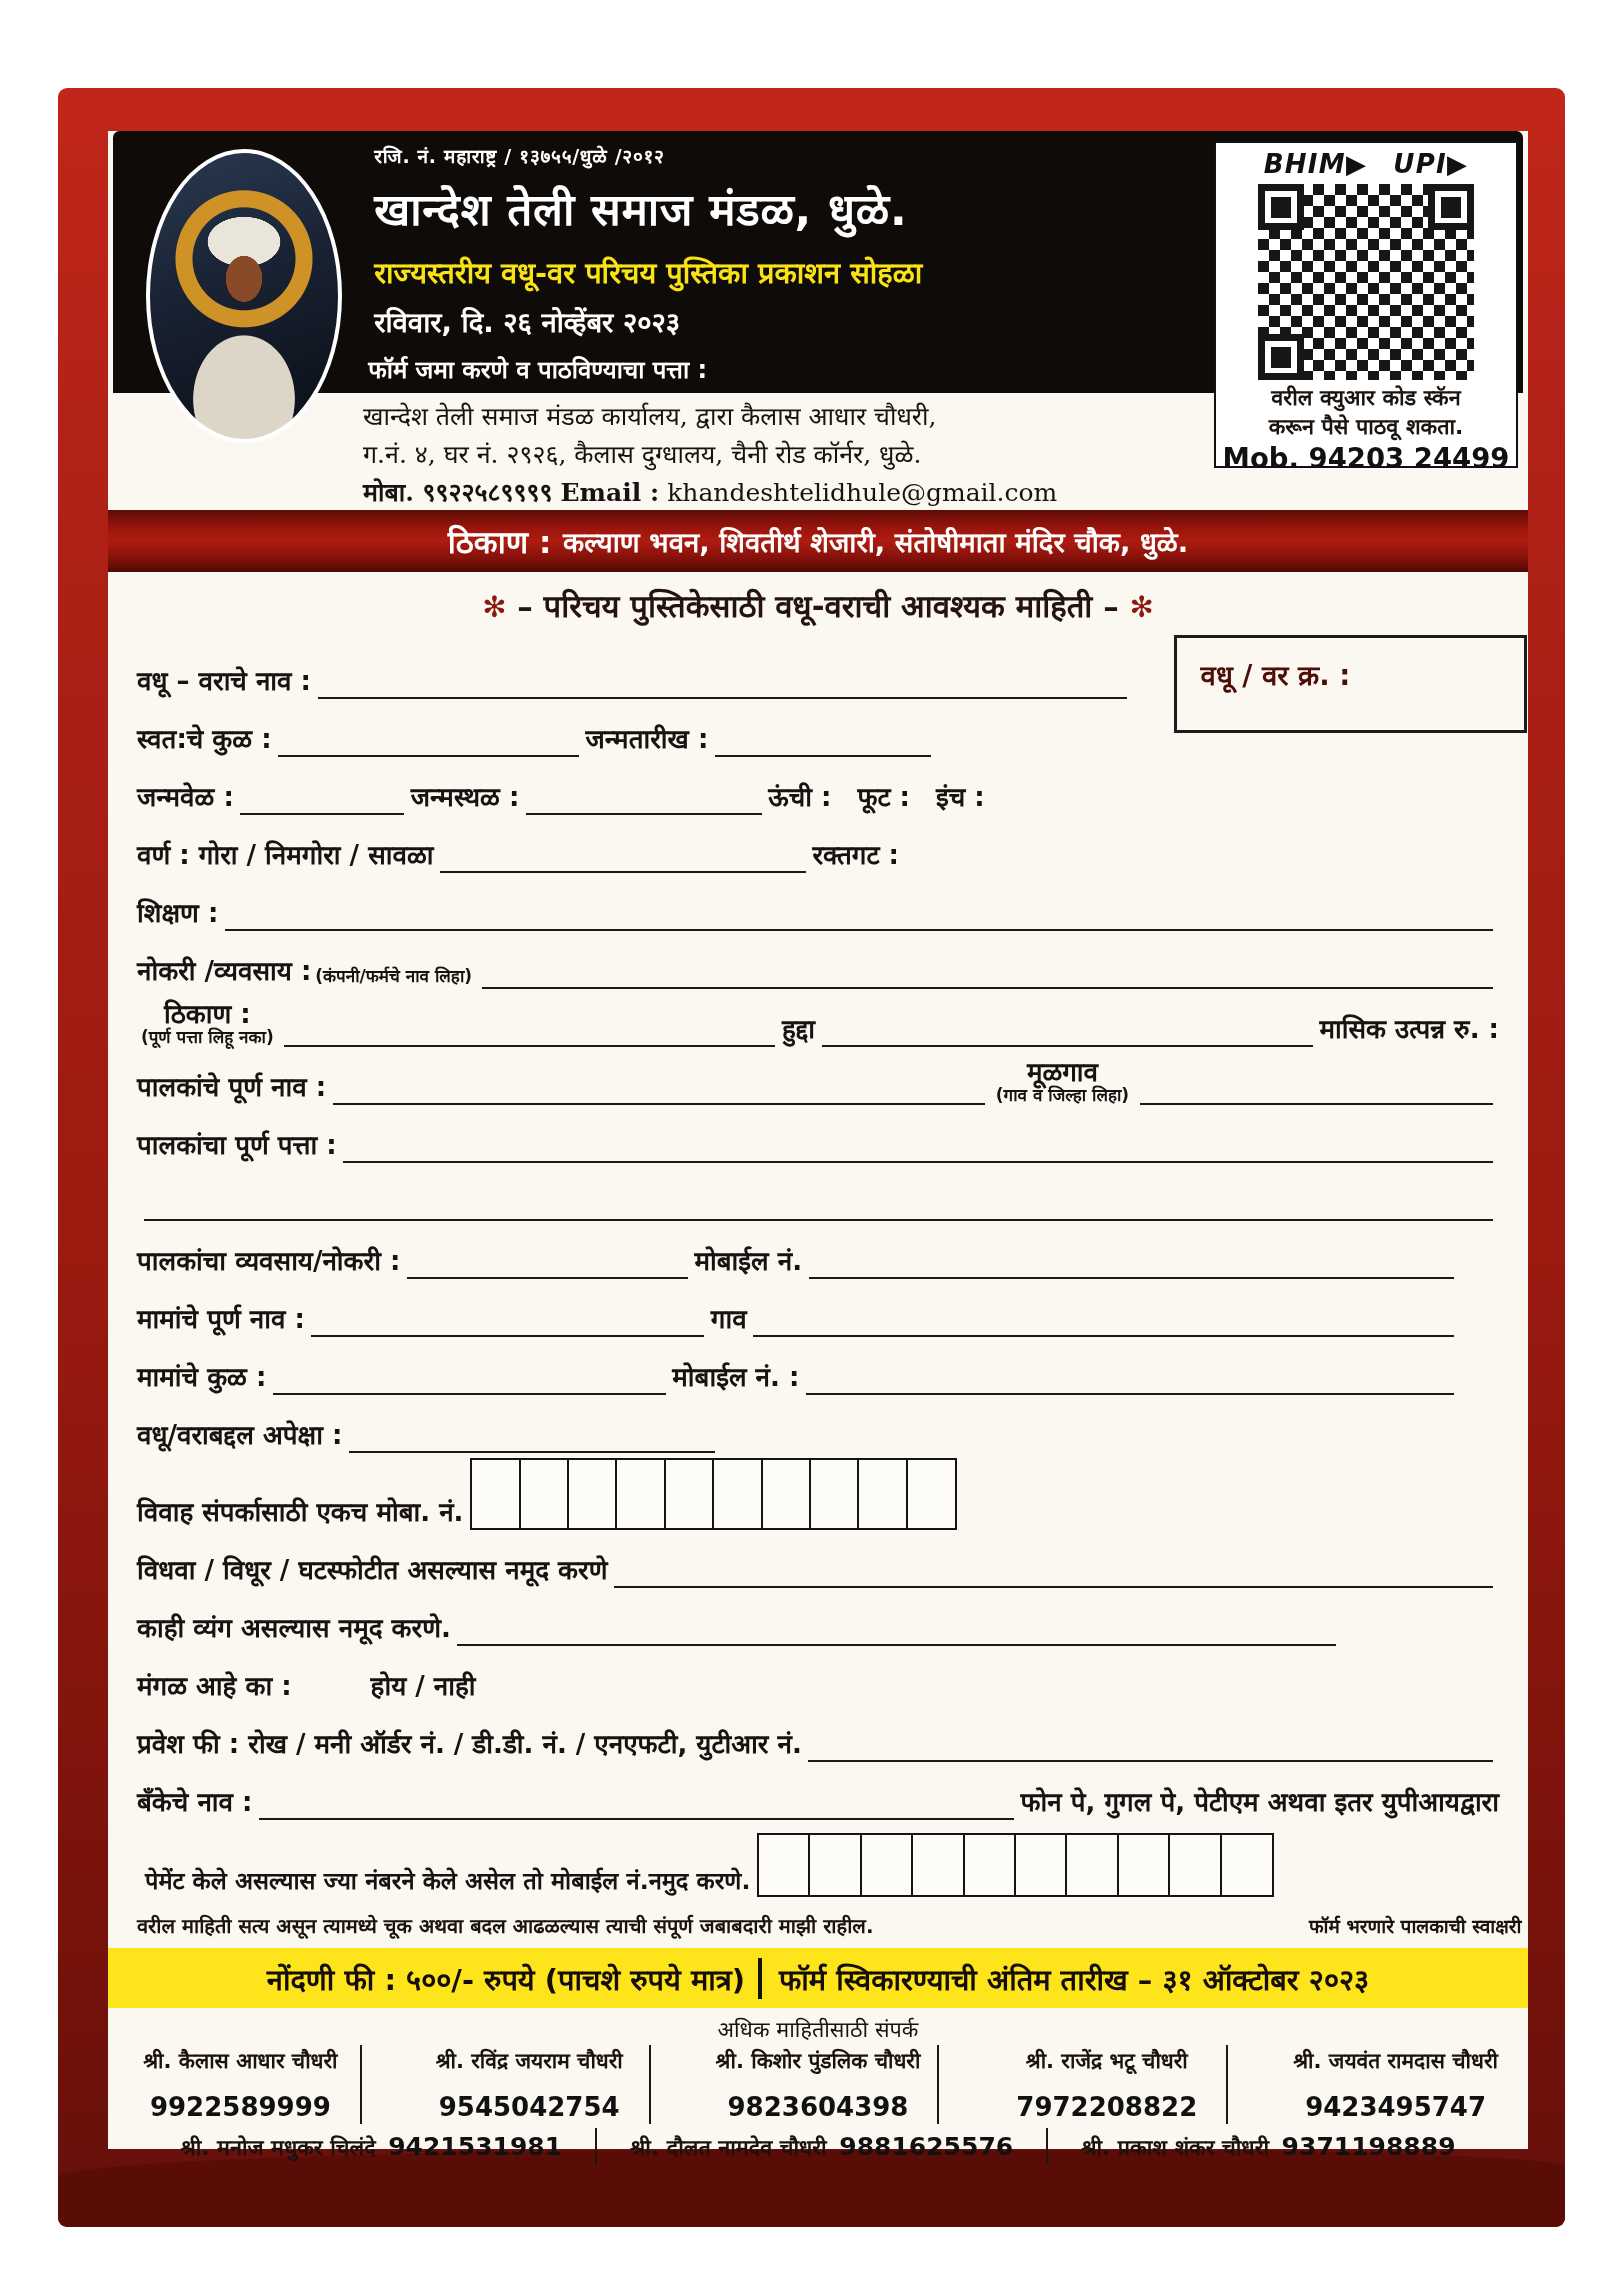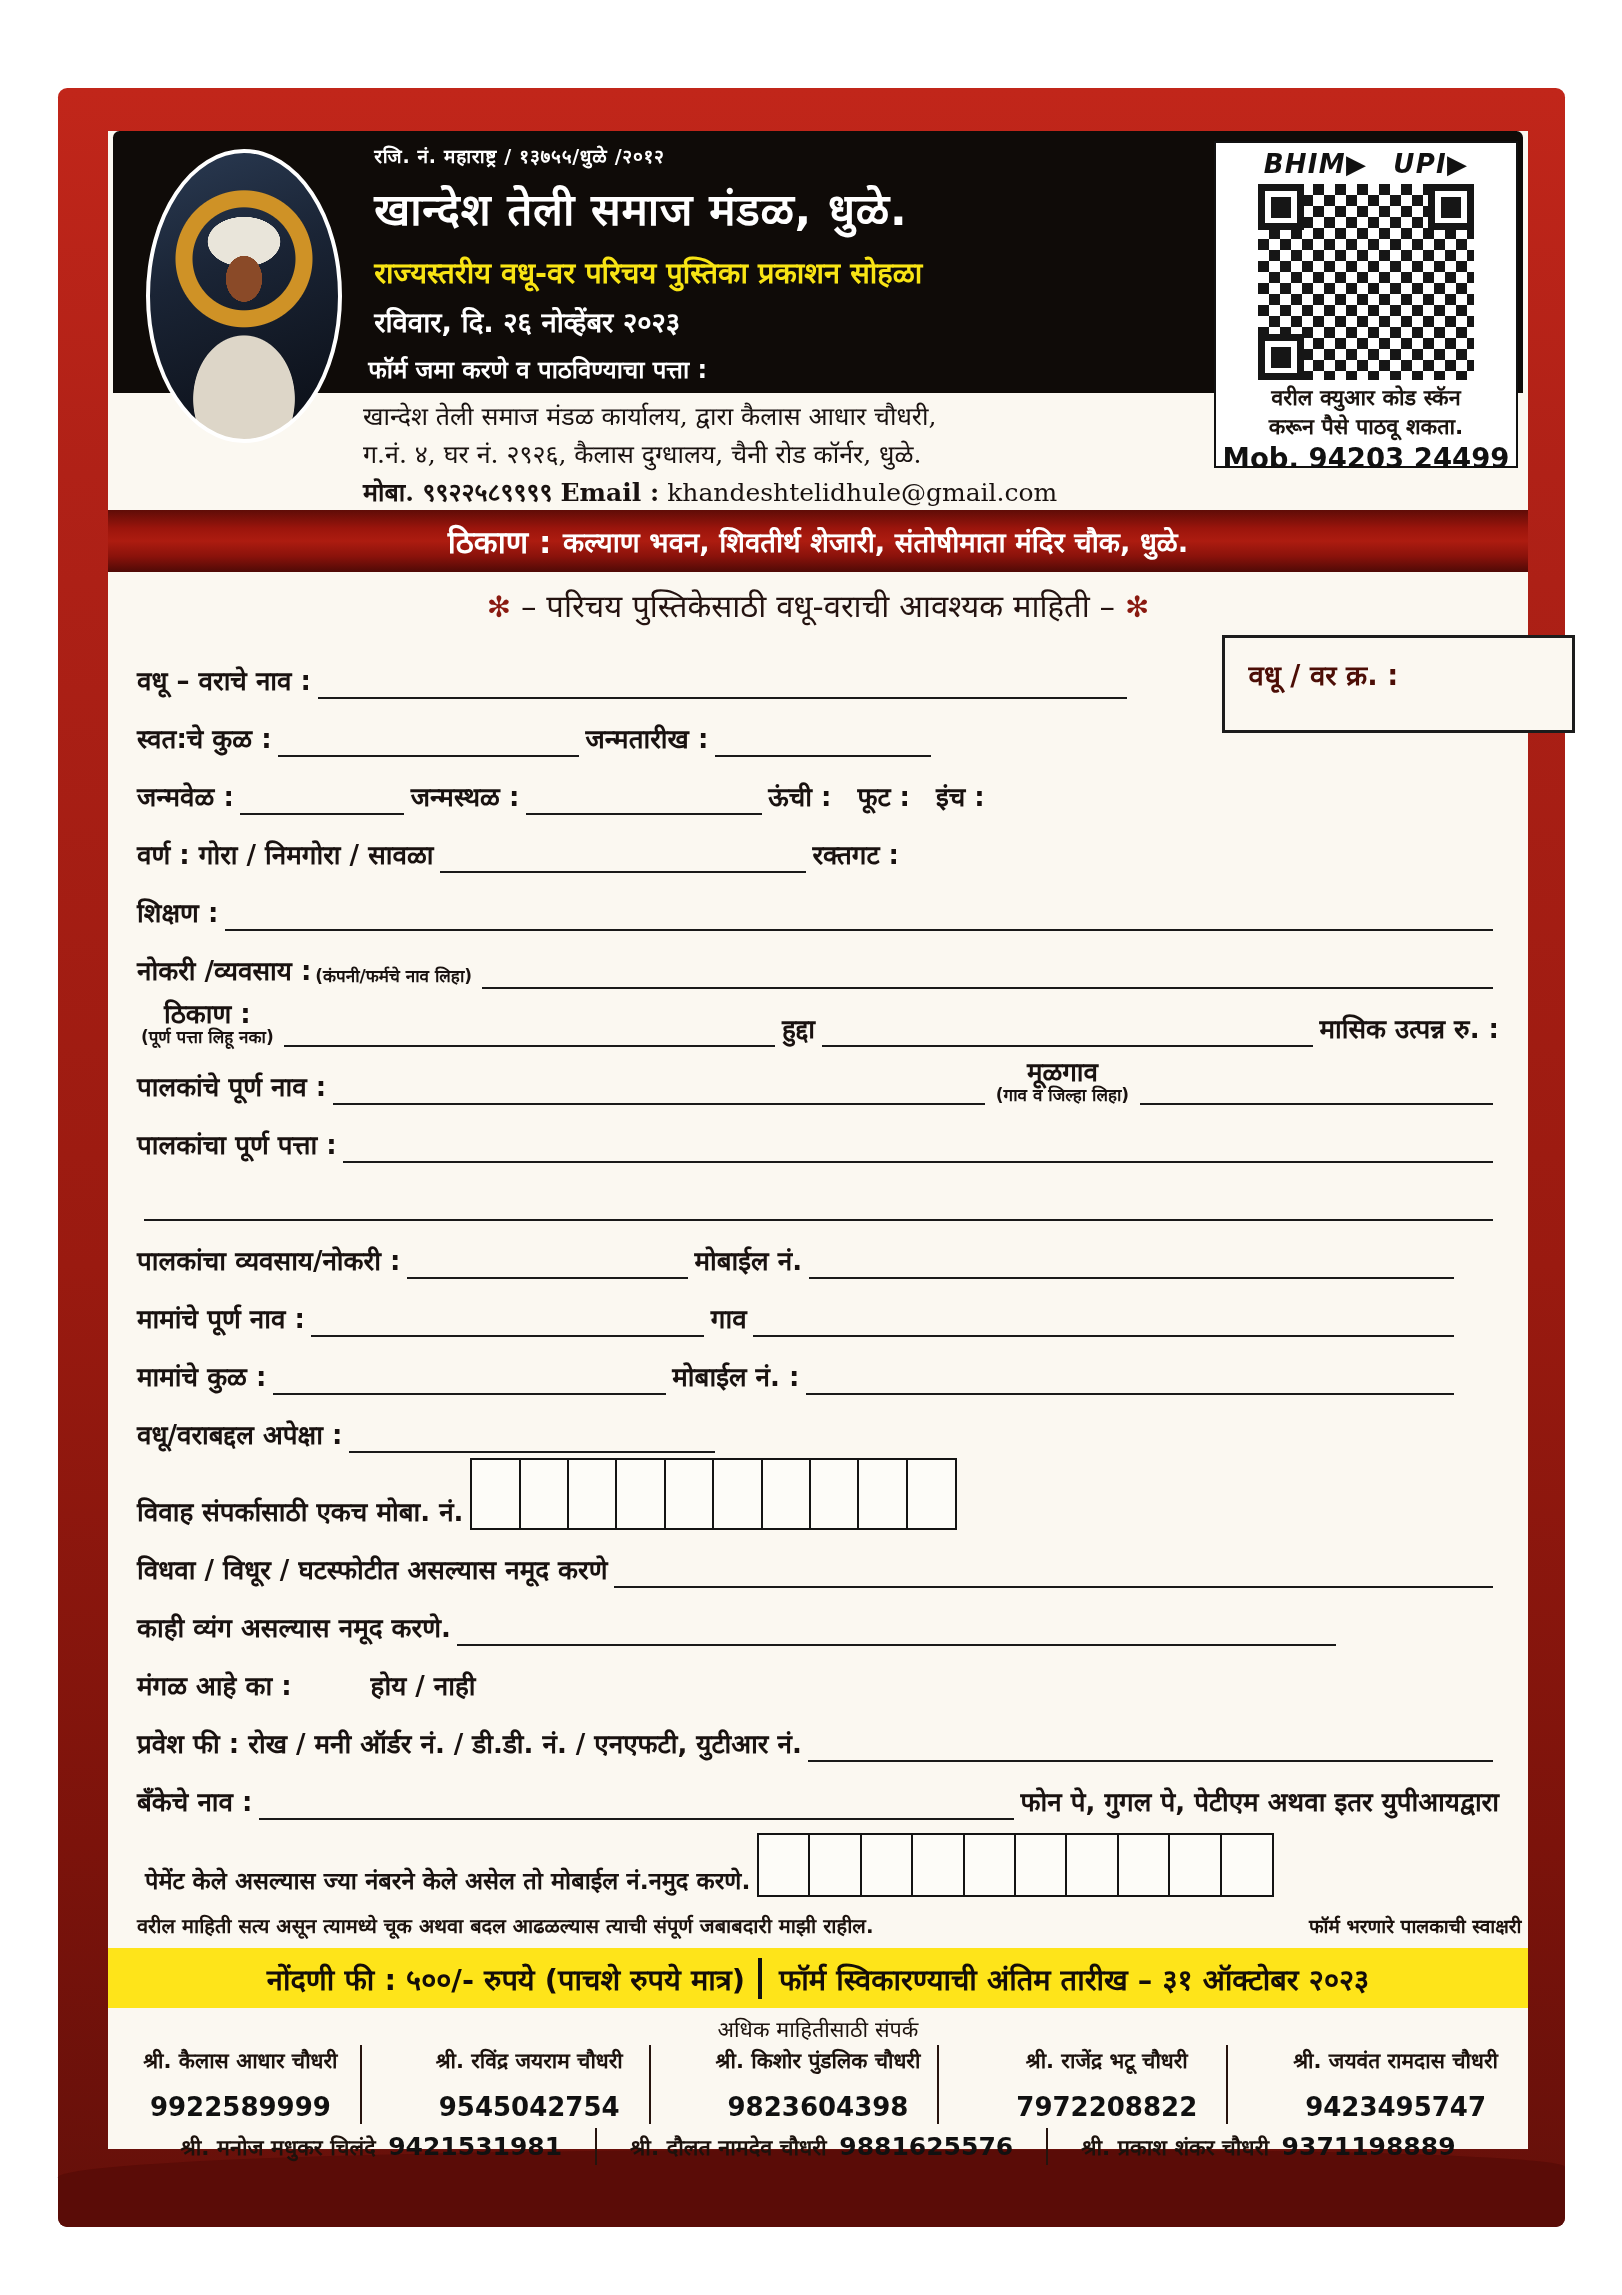--- a/index.html
+++ b/index.html
@@ -48,23 +48,23 @@
 
   
   .venue-band{position:absolute;top:379px;left:0;right:0;height:62px;
     background:linear-gradient(180deg,#5f0c07 0%,#9c150c 30%,#ad1c10 50%,#8a120b 75%,#4f0a06 100%);
     color:#ffffff;display:flex;align-items:center;justify-content:center;}
   .venue-band .vlabel{font-size:31px;font-weight:bold;margin-right:11.8px;}
   .venue-band .vtext{font-size:27.5px;font-weight:bold;}
 
   
   .body-flow{position:absolute;top:450px;left:0;right:0;}
-  .form-title{text-align:center;font-size:31px;font-weight:normal;color:#241310;height:51px;line-height:51px;}
+  .form-title{text-align:center;font-size:31px;font-weight:bold;color:#241310;height:51px;line-height:51px;}
   .orn{color:#8a1a10;font-size:29px;}
-  .bg-box{position:absolute;left:1114px;top:504px;width:353px;height:98px;border:3.3px solid #1c1c1c;
+  .bg-box{position:absolute;left:1066px;top:504px;width:353px;height:98px;border:3.3px solid #1c1c1c;
     box-sizing:border-box;background:#fbf8f1;}
   .bg-box .bglabel{font-size:27.5px;font-weight:bold;color:#4c0e06;margin:18.3px 0 0 23.6px;}
 
   .form{padding:9.2px 29px 0 29px;}
   .row{display:flex;align-items:flex-end;height:58px;font-size:26px;font-weight:bold;color:#191210;white-space:nowrap;}
   .lbl{padding-bottom:1.3px;}
   .hint{font-size:17px;font-weight:bold;padding:0 3.9px 2.6px 3.9px;}
   .stack{display:flex;flex-direction:column;align-items:center;line-height:1.05;}
   .stack .hint{padding-bottom:0;}
   .ln{border-bottom:2px solid #1a1a1a;height:33px;margin:0 6.5px;}

